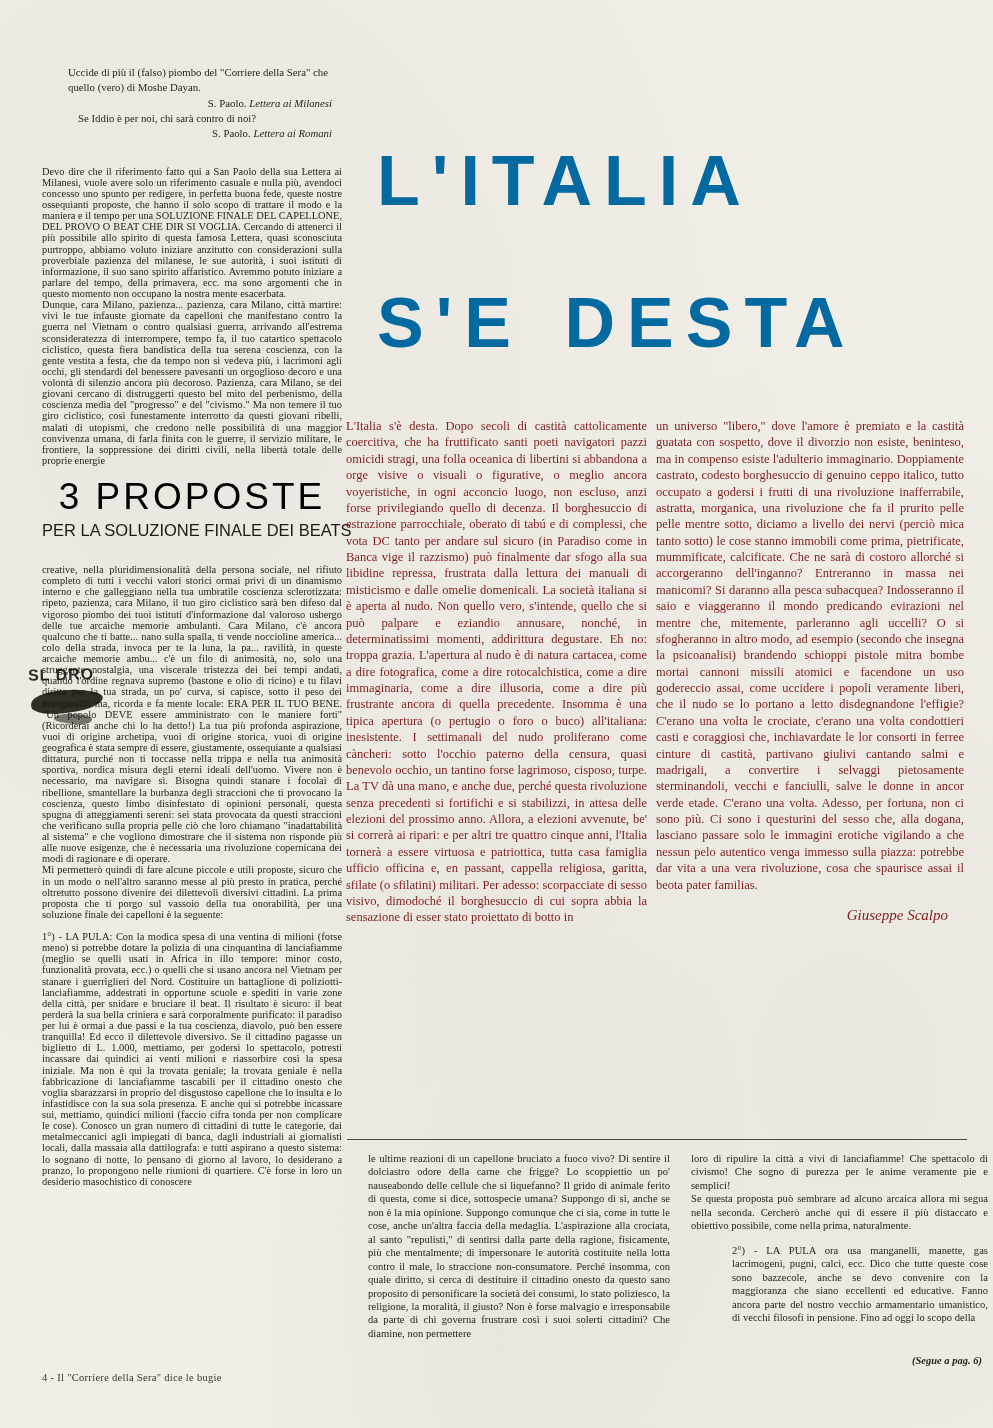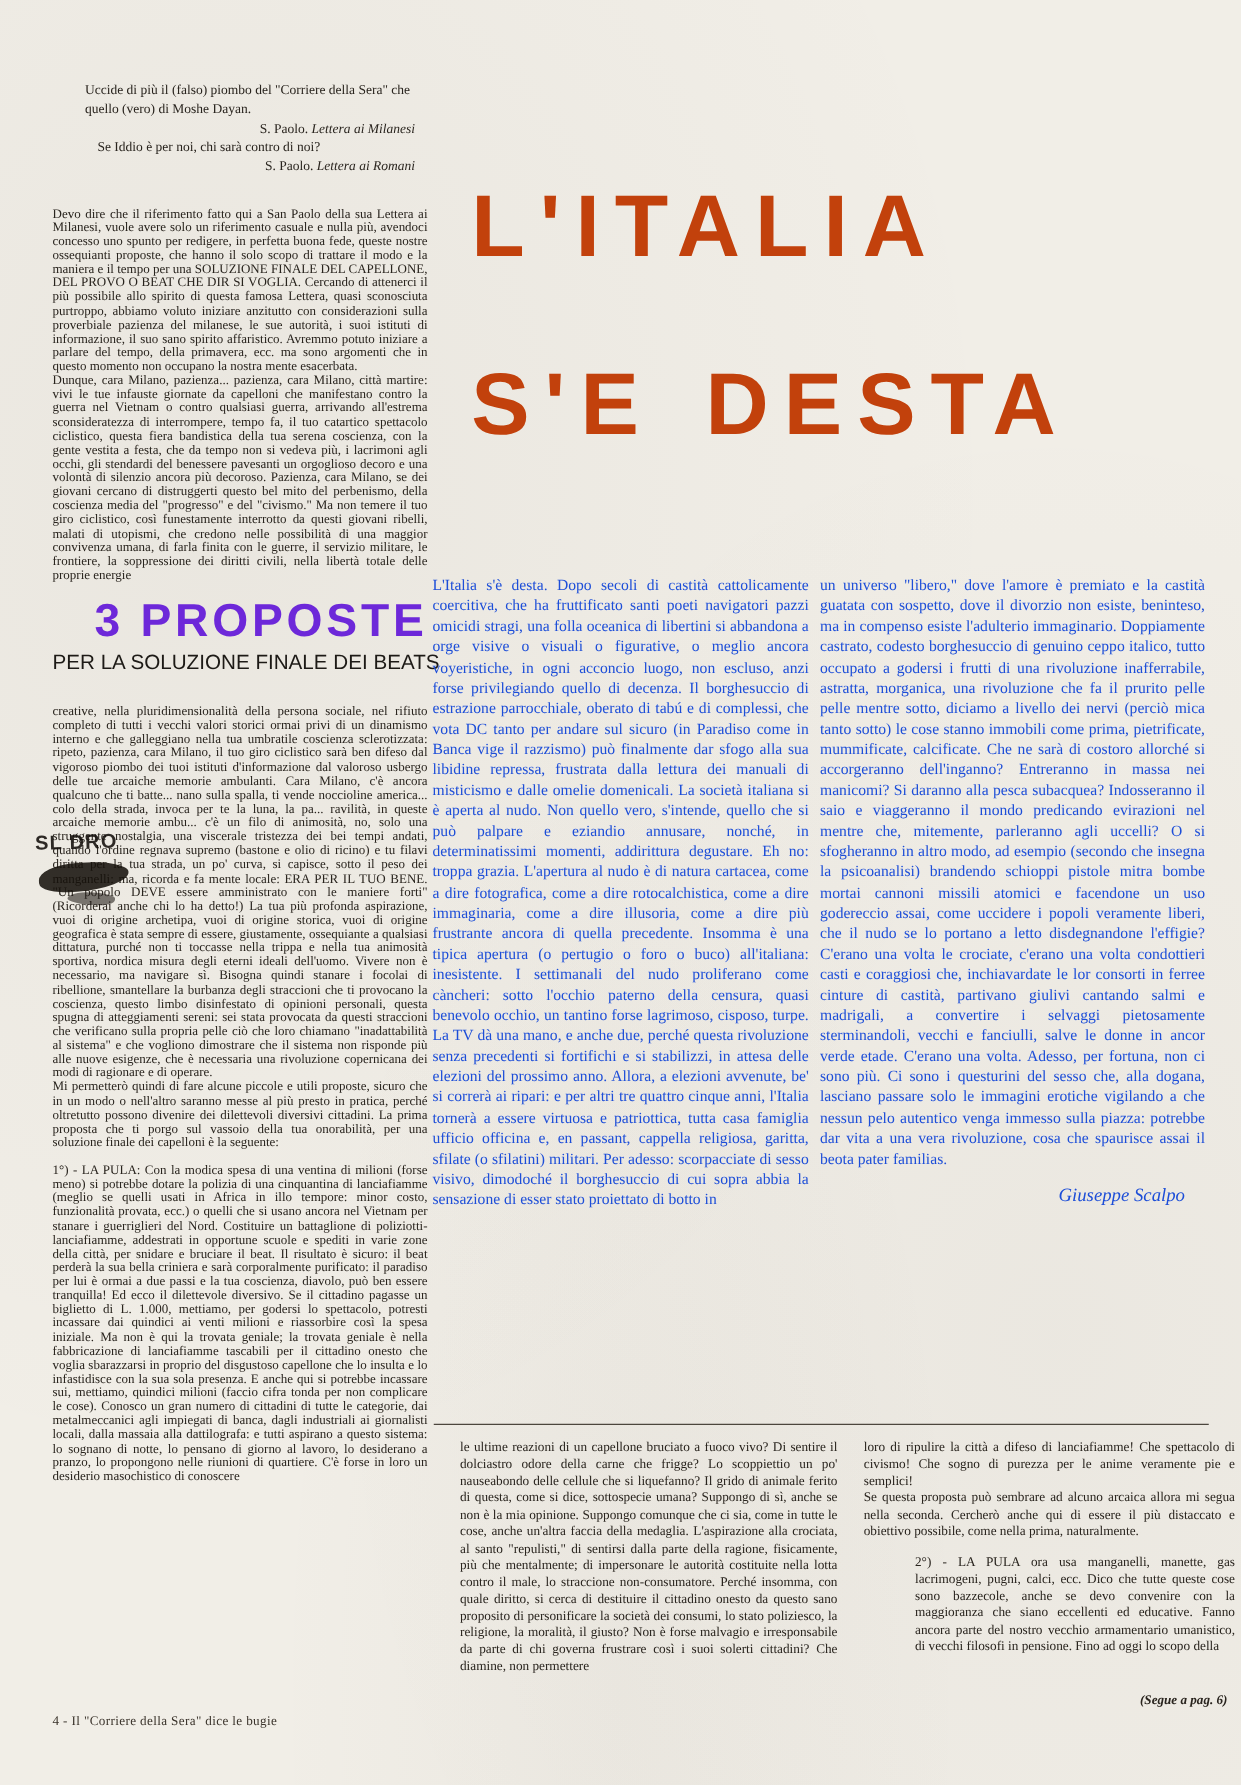--- a/index.html
+++ b/index.html
@@ -23,22 +23,22 @@
   .left-col{position:absolute;left:42px;top:52px;width:300px;}
   .epigraph{margin-left:36px;font-size:10.8px;line-height:1.42;}
   .epigraph.second{margin-left:26px;margin-top:13px;}
   .attr{text-align:right;padding-right:10px;}
   .src{font-style:italic;}
   .body-left{margin-top:24px;font-size:10.4px;line-height:1.07;text-align:justify;}
   .body-left p{margin:0;}
   .group2 p:last-child{margin-top:11px;}
   .proposte-head{
     font-family:"Liberation Sans","DejaVu Sans",sans-serif;
-    font-weight:bold;font-size:37px;letter-spacing:3px;
-    text-align:right;margin:10px 0 0 0;color:#6d28d9;white-space:nowrap;
+    font-weight:normal;font-size:37px;letter-spacing:3px;
+    text-align:center;margin:10px 0 0 0;color:#000000;white-space:nowrap;
   }
   .proposte-sub{
     font-family:"Liberation Sans","DejaVu Sans",sans-serif;
     font-weight:normal;font-size:16.5px;letter-spacing:0px;
     text-align:center;margin:3px 0 6px 0;color:#1d1a16;white-space:nowrap;
   }
   .stamp{
     position:absolute;left:28px;top:666px;
     font-family:"Liberation Sans","DejaVu Sans",sans-serif;
     font-weight:bold;font-size:16px;letter-spacing:1px;
@@ -55,27 +55,27 @@
     background:rgba(22,17,12,0.55);
     border-radius:50% 50% 40% 60% / 60% 40% 55% 45%;
     transform:rotate(3deg);
   }
   .footer-left{position:absolute;left:42px;top:1372px;font-size:10.5px;letter-spacing:0.3px;color:#3a332b;}
 
   
   .title{
     position:absolute;left:377px;top:146px;
     font-family:"Liberation Sans","DejaVu Sans",sans-serif;
-    font-weight:bold;font-size:70px;line-height:1;color:#c2410c;
+    font-weight:bold;font-size:70px;line-height:1;color:#0369a1;
     letter-spacing:12px;white-space:nowrap;
   }
   .title .line2{margin-top:72px;word-spacing:10px;}
 
   
-  .main-col{position:absolute;top:460px;font-size:12.5px;line-height:1.31;text-align:justify;color:#1d4ed8;}
+  .main-col{position:absolute;top:418px;font-size:12.5px;line-height:1.31;text-align:justify;color:#7f1d1d;}
   .main-col p{margin:0;}
   .col-mid{left:346px;width:301px;}
   .col-right{left:656px;width:308px;}
   .byline{text-align:right;font-style:italic;font-size:15px;margin-top:13px;padding-right:16px;}
 
   
   .rule{position:absolute;left:347px;top:1139px;width:620px;height:1px;background:#4c463d;}
   .bottom-cols{position:absolute;left:368px;top:1152px;width:620px;display:flex;align-items:flex-start;}
   .bcol-left{width:302px;font-size:10.6px;line-height:1.27;text-align:justify;}
   .bcol-div{width:1px;background:#8d867a;margin:0 10px;}
@@ -144,21 +144,21 @@
 
   <div class="rule"></div>
 
   <div class="bottom-cols">
     <div class="bcol-left">
         <p>le ultime reazioni di un capellone bruciato a fuoco vivo? Di sentire il dolciastro odore della carne che frigge? Lo scoppiettio un po' nauseabondo delle cellule che si liquefanno? Il grido di animale ferito di questa, come si dice, sottospecie umana? Suppongo di sì, anche se non è la mia opinione. Suppongo comunque che ci sia, come in tutte le cose, anche un'altra faccia della medaglia. L'aspirazione alla crociata, al santo "repulisti," di sentirsi dalla parte della ragione, fisicamente, più che mentalmente; di impersonare le autorità costituite nella lotta contro il male, lo straccione non-consumatore. Perché insomma, con quale diritto, si cerca di destituire il cittadino onesto da questo sano proposito di personificare la società dei consumi, lo stato poliziesco, la religione, la moralità, il giusto? Non è forse malvagio e irresponsabile da parte di chi governa frustrare così i suoi solerti cittadini? Che diamine, non permettere</p>
       </div>
     <div class="bcol-div"></div>
     <div class="bcol-right">
       <div class="list">
-          <p>loro di ripulire la città a difeso di lanciafiamme! Che spettacolo di civismo! Che sogno di purezza per le anime veramente pie e semplici!</p>
+          <p>loro di ripulire la città a vivi di lanciafiamme! Che spettacolo di civismo! Che sogno di purezza per le anime veramente pie e semplici!</p>
           <p>Se questa proposta può sembrare ad alcuno arcaica allora mi segua nella seconda. Cercherò anche qui di essere il più distaccato e obiettivo possibile, come nella prima, naturalmente.</p>
           <p>2°) - LA PULA ora usa manganelli, manette, gas lacrimogeni, pugni, calci, ecc. Dico che tutte queste cose sono bazzecole, anche se devo convenire con la maggioranza che siano eccellenti ed educative. Fanno ancora parte del nostro vecchio armamentario umanistico, di vecchi filosofi in pensione. Fino ad oggi lo scopo della</p>
         </div>
       <div class="continuation">(Segue a pag. 6)</div>
     </div>
   </div>
 
 </div>
 
 </body></html>

